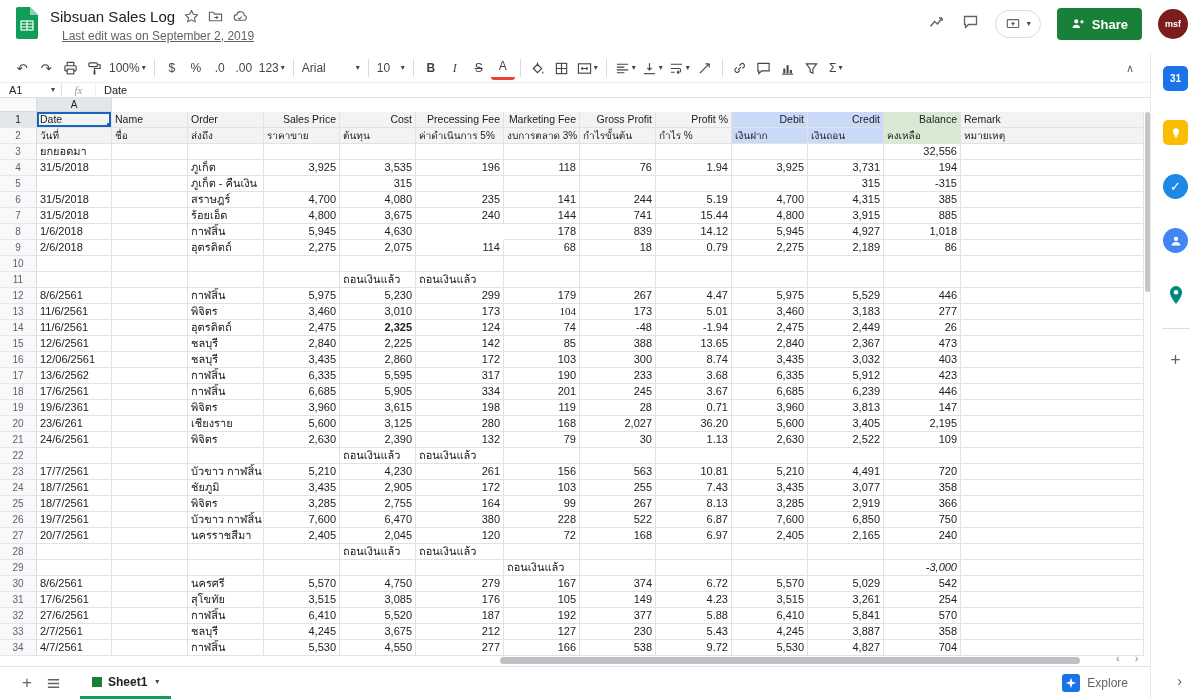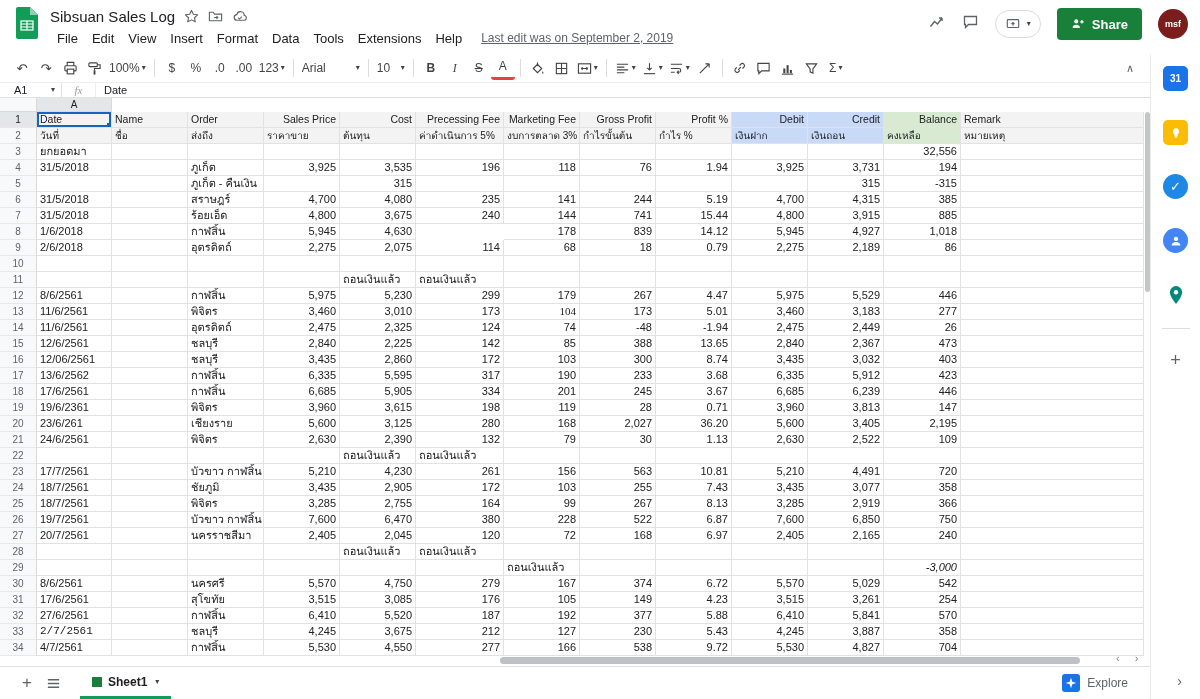--- a/index.html
+++ b/index.html
@@ -31,21 +31,21 @@
   .bold-b{font-weight:bold}
   .ital-i{font-style:italic;font-family:"Liberation Serif",serif}
   .strike-s{text-decoration:line-through}
   .color-a{border-bottom:3px solid #ea4335;line-height:13px;font-size:12px}
   .font-btn{min-width:64px;justify-content:space-between}
   .size-btn{min-width:34px;justify-content:space-between}
   .tb-collapse{margin-left:auto;color:#5f6368;font-size:11px;margin-right:6px}
 
   
   .formula-bar{height:16px;width:1150px;display:flex;align-items:center;border-top:1px solid #eceff1;border-bottom:1px solid #e0e0e0;font-size:11px}
-  .name-box{width:62px;display:flex;align-items:center;justify-content:space-between;padding:0 6px 0 14px;border-right:1px solid #e0e0e0;height:100%;color:#202124}
+  .name-box{width:62px;display:flex;align-items:center;justify-content:space-between;padding:0 6px 0 9px;border-right:1px solid #e0e0e0;height:100%;color:#202124}
   .fx{width:34px;text-align:center;color:#9aa0a6;font-style:italic;font-family:"Liberation Serif",serif;font-size:11px;border-right:1px solid #eceff1;height:100%;line-height:15px}
   .fb-value{padding-left:8px;color:#202124}
 
   
   .gridhead{display:flex;height:14px}
   .corner{width:37px;flex:none;background:#f8f9fa;border-right:1px solid #d9d9d9;border-bottom:1px solid #d9d9d9}
   .colhead{flex:none;font-size:10px;color:#5f6368;text-align:center;line-height:13px;background:#f8f9fa;border-right:1px solid #d9d9d9;border-bottom:1px solid #d9d9d9}
   .colhead.hl{background:#e3e7ea;color:#202124}
   .grow{display:flex;height:16px}
   .rownum{width:37px;flex:none;font-size:10px;color:#5f6368;text-align:center;line-height:15px;background:#f8f9fa;border-right:1px solid #d9d9d9;border-bottom:1px solid #e8e8e8}
@@ -114,21 +114,20 @@
           </svg>
       </span>
       <span class="title-ic">
         <svg width="16" height="15" viewBox="0 0 16 16">
             <path d="M5 12a3 3 0 01-.4-6A4 4 0 0112.5 7 2.5 2.5 0 0112 12z" fill="none" stroke="#5f6368" stroke-width="1.2"></path>
             <path d="M6 9.3l1.4 1.4 2.6-2.6" fill="none" stroke="#5f6368" stroke-width="1.2"></path>
           </svg>
       </span>
     </div>
     <div class="menu-row">
-      <span><span class="menu-item">File</span><span class="menu-item">Edit</span><span class="menu-item">View</span><span class="menu-item">Insert</span><span class="menu-item">Format</span><span class="menu-item">Data</span><span class="menu-item">Tools</span><span class="menu-item">Extensions</span><span class="menu-item">Help</span></span>
       <span class="last-edit">Last edit was on September 2, 2019</span>
     </div>
   </div>
   <div class="top-right">
     <span>
       <svg width="18" height="16" viewBox="0 0 16 16">
           <path d="M1.5 12.5l4-5 3 2.5 4.5-6" fill="none" stroke="#5f6368" stroke-width="1.4"></path>
           <path d="M13 4h-3M13 4v3" fill="none" stroke="#5f6368" stroke-width="1.4"></path>
         </svg>
     </span>
@@ -516,21 +515,21 @@
           <div class="cell num" style="width: 76px;">3,183</div>
           <div class="cell num" style="width: 77px;">277</div>
           <div class="cell" style="width: 183px;"></div>
         </div>
         <div class="grow">
           <div class="rownum">14</div>
           <div class="cell" style="width: 75px;">11/6/2561</div>
           <div class="cell" style="width: 76px;"></div>
           <div class="cell" style="width: 76px;">อุตรดิตถ์</div>
           <div class="cell num" style="width: 76px;">2,475</div>
-          <div class="cell num" style="width: 76px;">2,325</div>
+          <div class="cell num" style="width: 76px; font-weight: bold;">2,325</div>
           <div class="cell num" style="width: 88px;">124</div>
           <div class="cell num" style="width: 76px;">74</div>
           <div class="cell num" style="width: 76px;">-48</div>
           <div class="cell num" style="width: 76px;">-1.94</div>
           <div class="cell num" style="width: 76px;">2,475</div>
           <div class="cell num" style="width: 76px;">2,449</div>
           <div class="cell num" style="width: 77px;">26</div>
           <div class="cell" style="width: 183px;"></div>
         </div>
         <div class="grow">
@@ -816,21 +815,21 @@
           <div class="cell num" style="width: 76px;">192</div>
           <div class="cell num" style="width: 76px;">377</div>
           <div class="cell num" style="width: 76px;">5.88</div>
           <div class="cell num" style="width: 76px;">6,410</div>
           <div class="cell num" style="width: 76px;">5,841</div>
           <div class="cell num" style="width: 77px;">570</div>
           <div class="cell" style="width: 183px;"></div>
         </div>
         <div class="grow">
           <div class="rownum">33</div>
-          <div class="cell" style="width: 75px; font-family: Liberation Mono, monospace;">2/7/2561</div>
+          <div class="cell" style="width: 75px;">2/7/2561</div>
           <div class="cell" style="width: 76px;"></div>
           <div class="cell" style="width: 76px;">ชลบุรี</div>
           <div class="cell num" style="width: 76px;">4,245</div>
           <div class="cell num" style="width: 76px;">3,675</div>
           <div class="cell num" style="width: 88px;">212</div>
           <div class="cell num" style="width: 76px;">127</div>
           <div class="cell num" style="width: 76px;">230</div>
           <div class="cell num" style="width: 76px;">5.43</div>
           <div class="cell num" style="width: 76px;">4,245</div>
           <div class="cell num" style="width: 76px;">3,887</div>

